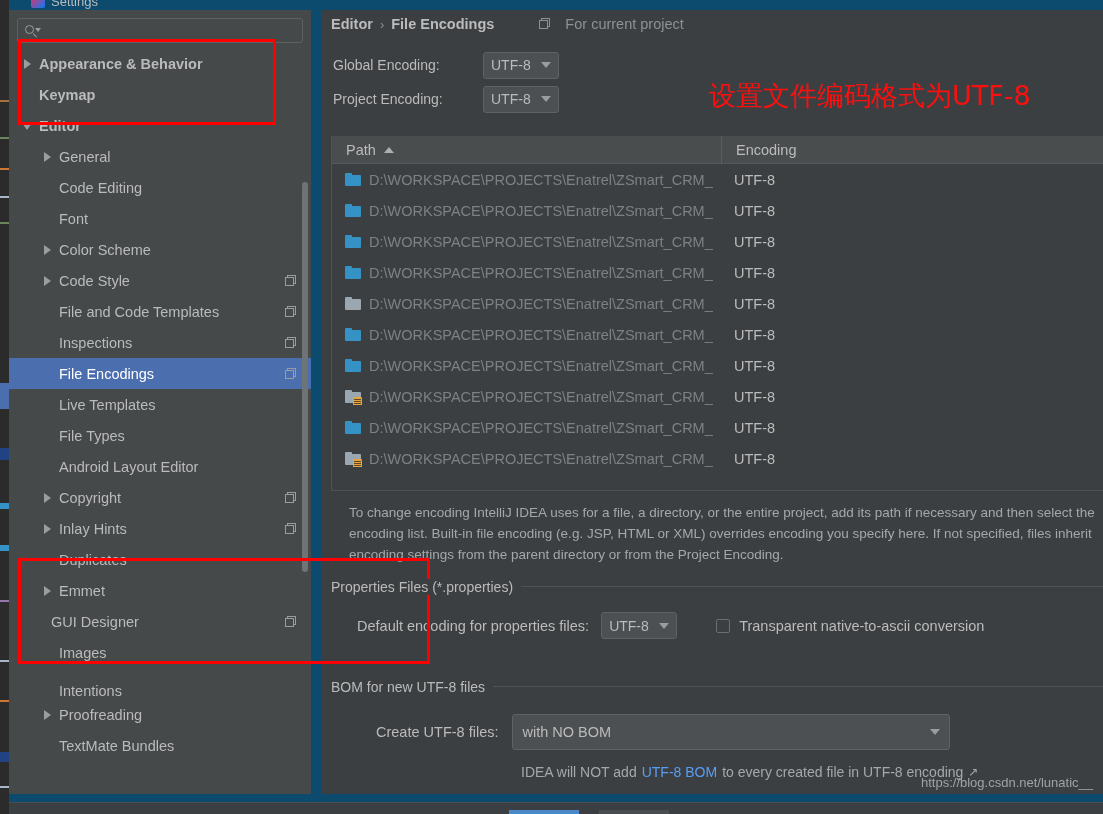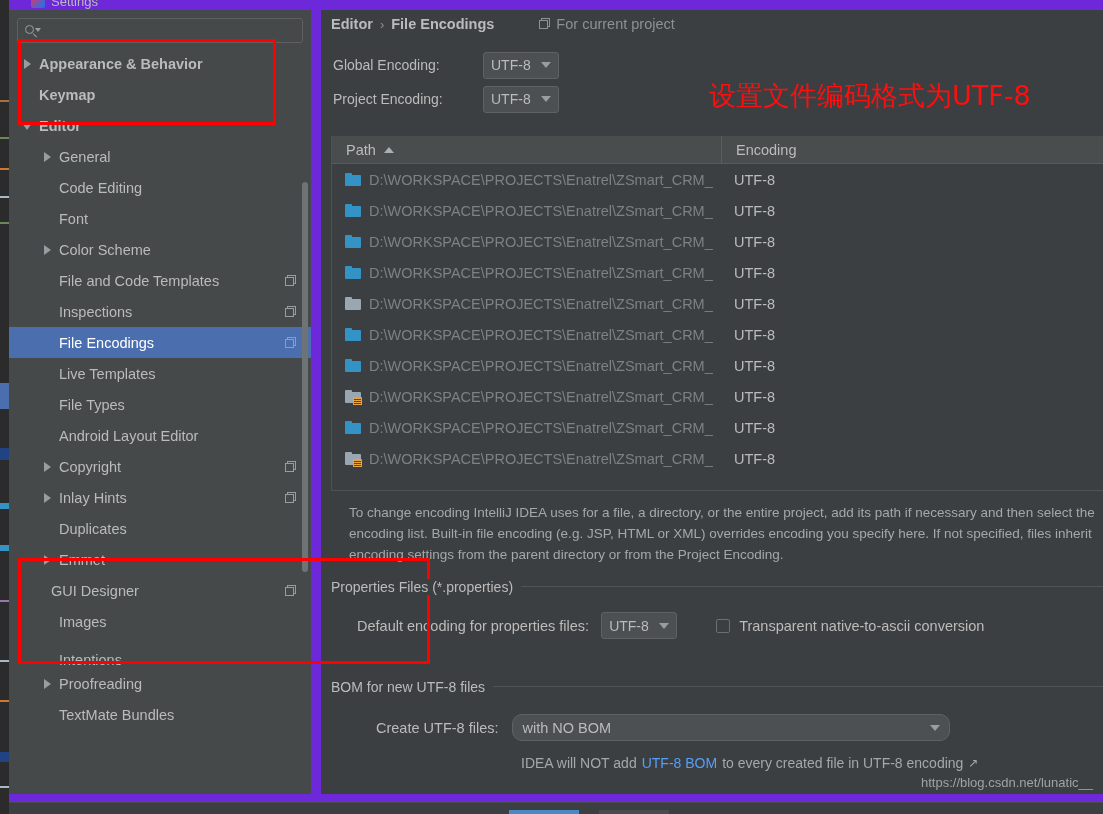--- a/index.html
+++ b/index.html
@@ -10,21 +10,21 @@
     overflow: hidden;
   }
   #root { position: relative; width: 1103px; height: 814px; background: #3c3f41; }
 
   
   .bg-sliver { position:absolute; left:0; top:0; width:9px; height:814px; background:#2b2b2b; }
   .bg-sliver .mark { position:absolute; left:0; width:9px; height:2px; }
   .bg-sliver .sel { position:absolute; left:0; width:9px; height:26px; background:#4b6eaf; }
 
   
-  .dialog { position:absolute; left:9px; top:0; width:1094px; height:814px; background:#6d28d9; }
+  .dialog { position:absolute; left:9px; top:0; width:1094px; height:814px; background:#0c4a6e; }
 
   .titlebar { position:absolute; left:0; top:-8px; height:18px; width:1094px;
               display:flex; align-items:center; gap:6px; padding-left:22px; overflow:hidden; }
   .title-text { color:#bbbbbb; font-size:13px; }
 
   
   .sidebar { position:absolute; left:0; top:10px; width:302px; height:784px; background:#45494a; }
   .search-wrap { padding:8px 8px 0 8px; }
   .search-box { height:25px; background:#45494a; border:1px solid #5e6060; border-radius:3px;
                 display:flex; align-items:center; padding:0 6px; }
@@ -61,21 +61,21 @@
   .side-scroll { position:absolute; right:3px; top:172px; width:6px; height:390px;
                  background:#6e7376; border-radius:3px; }
   .side-scroll-track { position:absolute; right:3px; top:38px; width:6px; height:746px; background:#45494a; }
 
   
   .pane { position:absolute; left:312px; top:10px; width:782px; height:784px; background:#3c3f41; }
 
   .breadcrumb { display:flex; align-items:center; height:28px; padding-left:10px; gap:7px; }
   .bc-main { color:#bbbbbb; font-size:14.5px; font-weight:bold; }
   .bc-sep { color:#8d9194; font-size:13px; }
-  .bc-proj { display:flex; align-items:center; gap:5px; margin-left:38px; }
+  .bc-proj { display:flex; align-items:center; gap:14px; margin-left:38px; }
   .bc-proj-label { color:#8d9194; font-size:14.5px; }
 
   .enc-rows { padding:10px 0 6px 12px; }
   .enc-row { display:flex; align-items:center; height:34px; }
   .enc-label { color:#bbbbbb; font-size:14px; width:150px; }
   .combo { height:27px; min-width:76px; background:#4c5052; border:1px solid #5e6264; border-radius:3px;
            display:inline-flex; align-items:center; justify-content:space-between; padding:0 7px; gap:9px; }
   .combo-val { color:#bbbbbb; font-size:14px; }
   .caret { width:0; height:0; border-left:5px solid transparent; border-right:5px solid transparent;
            border-top:6px solid #9a9da0; }
@@ -122,21 +122,21 @@
 
   .props { top:568px; width:780px; }
   .props-row { display:flex; align-items:center; gap:12px; margin-top:16px; padding-left:26px; }
   .props-label { color:#bbbbbb; font-size:14.5px; }
   .cbx { width:14px; height:14px; border:1px solid #6b6f71; border-radius:2px; background:#3c3f41; flex:0 0 auto; }
   .cbx-label { color:#bbbbbb; font-size:14.5px; }
 
   .bom { top:668px; width:780px; }
   .bom-row { display:flex; align-items:center; gap:14px; margin-top:18px; padding-left:45px; }
   .bom-label { color:#bbbbbb; font-size:14.5px; }
-  .wide-combo { width:438px; height:27px; background:#4c5052; border:1px solid #5e6264; border-radius:10px;
+  .wide-combo { width:438px; height:36px; background:#4c5052; border:1px solid #5e6264; border-radius:3px;
                 display:flex; align-items:center; justify-content:space-between; padding:12px 9px; }
   .wide-combo .v { color:#bbbbbb; font-size:14.5px; }
   .bom-note { margin-top:14px; padding-left:190px; color:#a4a8ab; font-size:14px; display:flex; align-items:center; gap:5px; }
   .bom-note .lnk { color:#589df6; }
   .ext-arrow { color:#a4a8ab; font-size:12px; }
 
   .watermark { position:absolute; right:10px; bottom:4px; color:#9fa3a6; font-size:13px;margin-left:44px; }
   .bottom-rule2 { position:absolute; left:0; right:0; bottom:11px; height:1px; background:#4a4d4f; }
   .bottom-strip { position:absolute; left:0; right:0; bottom:0; height:11px; background:#3c3f41; }
   .btn-hint { position:absolute; bottom:0; width:70px; height:4px; background:#4a88c7; }
@@ -205,20 +205,28 @@
           </div>
           <div class="tree-item" style="padding-left: 32px;">
             <span class="tw"></span>
             <span class="tree-label">Font</span>
           </div>
           <div class="tree-item" style="padding-left: 32px;">
             <span class="tw closed"></span>
             <span class="tree-label">Color Scheme</span>
           </div>
           <div class="tree-item" style="padding-left: 32px;">
+            <span class="tw closed"></span>
+            <span class="tree-label">Code Style</span>
+            <span class="copy-ico">
+              <span class="b1"></span>
+              <span class="b2"></span>
+            </span>
+          </div>
+          <div class="tree-item" style="padding-left: 32px;">
             <span class="tw"></span>
             <span class="tree-label">File and Code Templates</span>
             <span class="copy-ico">
               <span class="b1"></span>
               <span class="b2"></span>
             </span>
           </div>
           <div class="tree-item" style="padding-left: 32px;">
             <span class="tw"></span>
             <span class="tree-label">Inspections</span>

